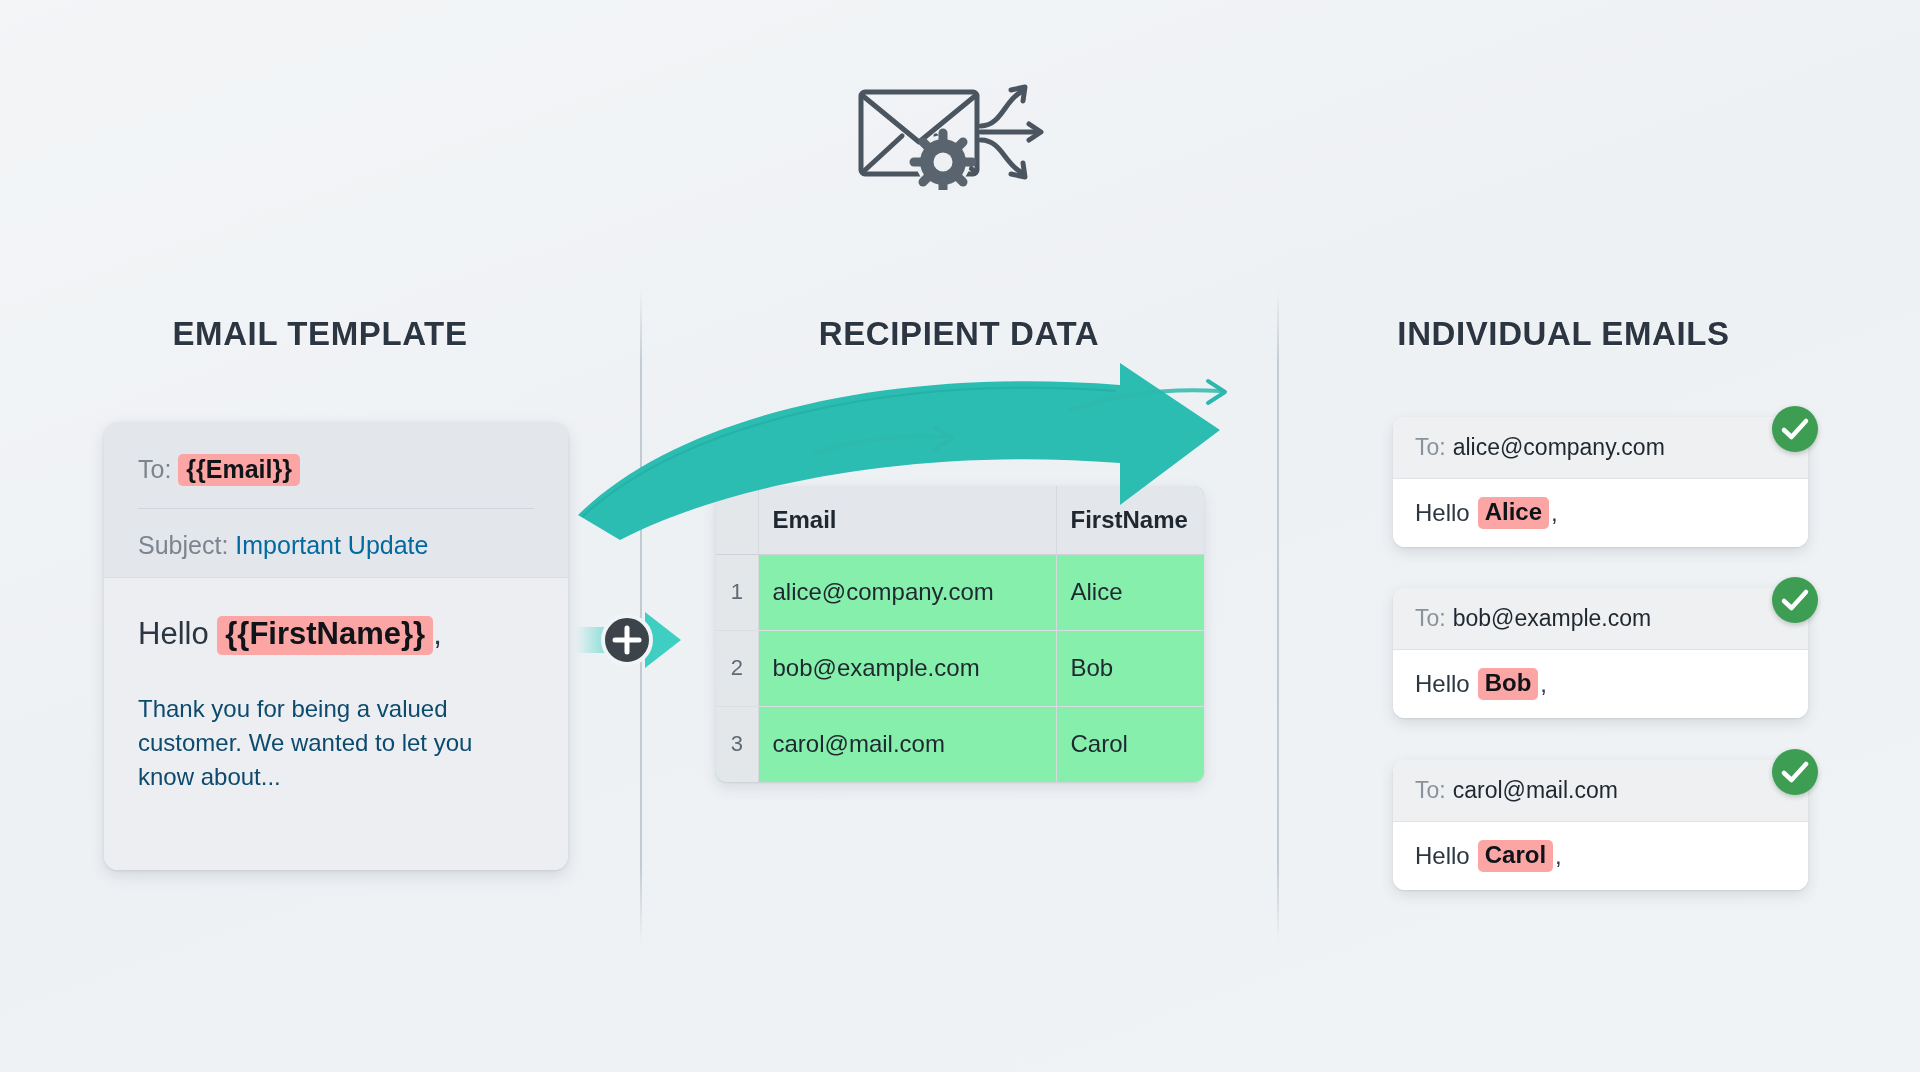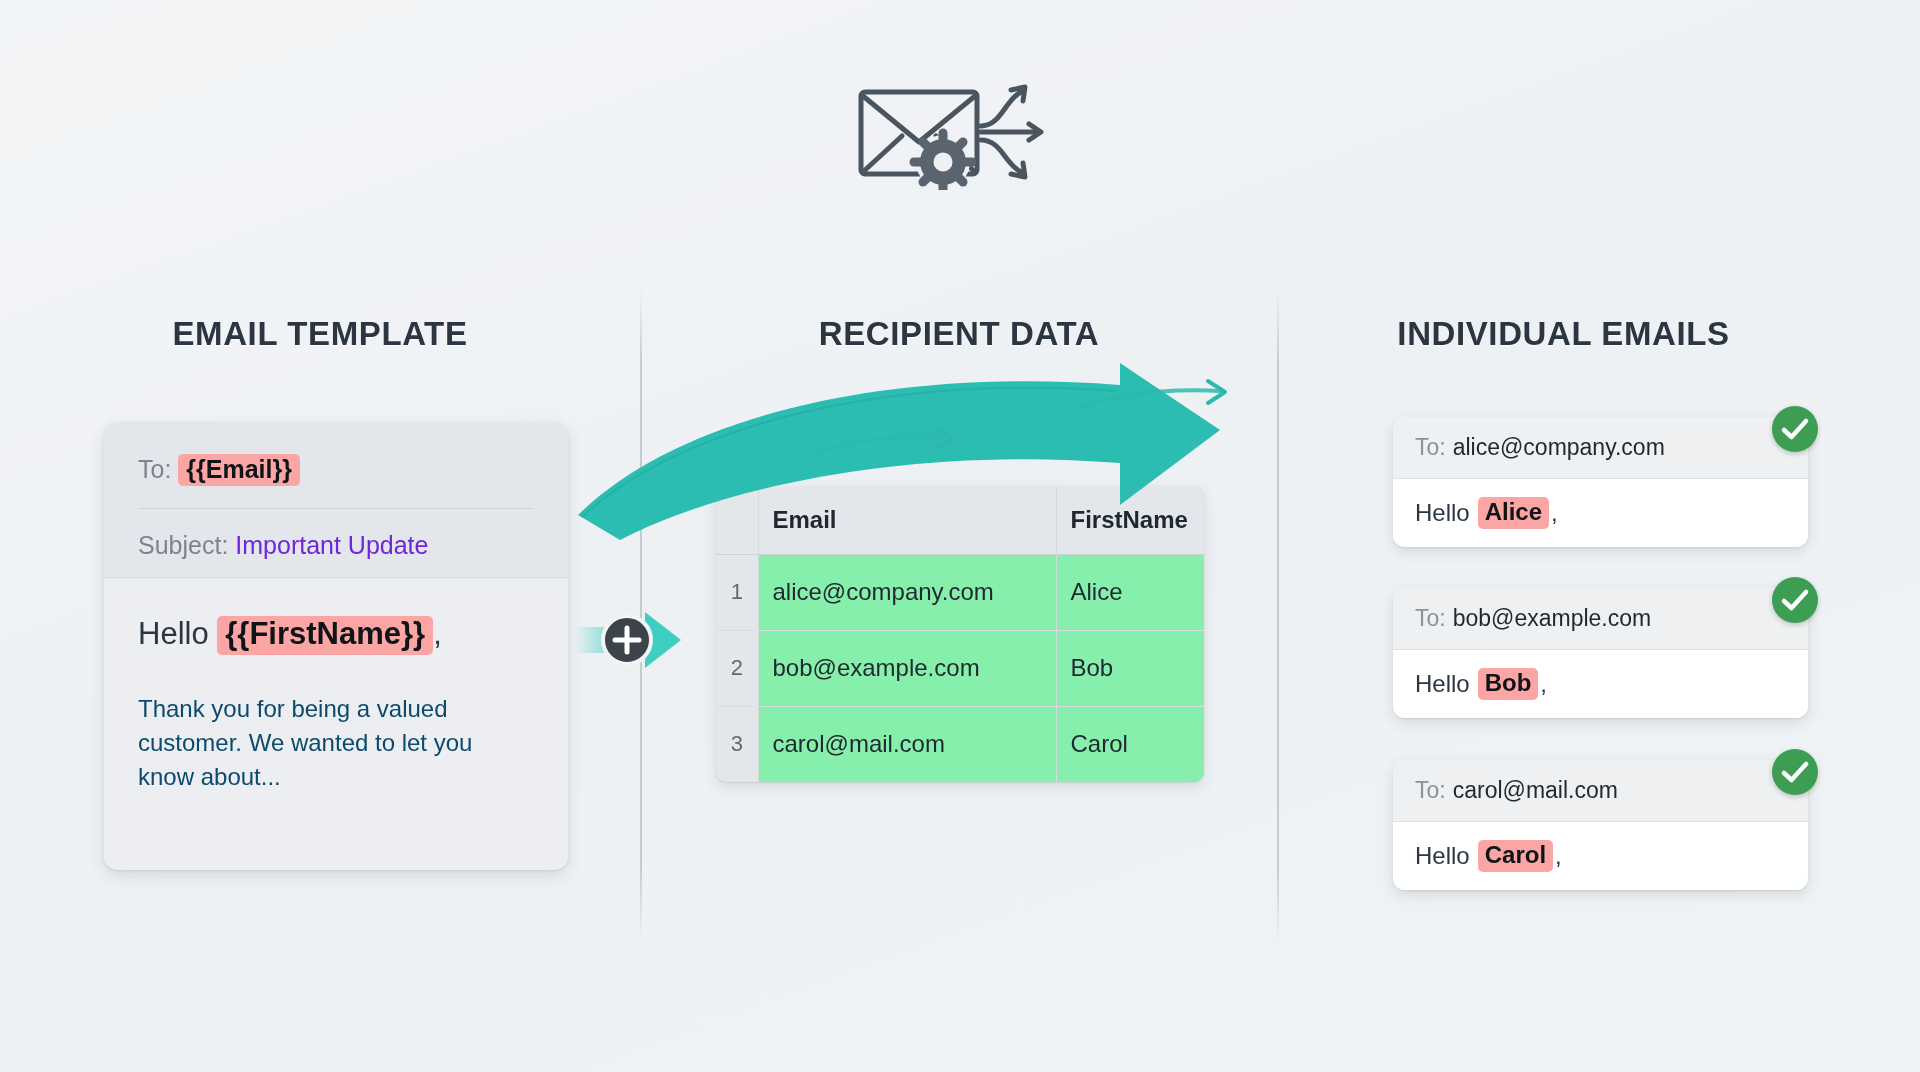--- a/index.html
+++ b/index.html
@@ -63,21 +63,21 @@
                 0 1px 3px rgba(40,55,70,0.10);
     overflow: hidden;
   }
   #template-head {
     background: #e3e6ea;
     padding: 32px 34px 0 34px;
     height: 155px;
   }
   .tpl-line { font-size: 25px; line-height: 1.15; white-space: nowrap; }
   .tpl-label { color: #7c858f; }
-  .tpl-value { color: #6d28d9; margin-top: 21px; }
+  .tpl-value { color: #0369a1; margin-top: 21px; }
   #template-hr {
     height: 1px;
     background: #cfd5da;
     margin: 22px 0 22px 0;
   }
   #template-body {
     background: #eceef1;
     border-top: 1px solid #d9dde2;
     padding: 38px 34px 0 34px;
     height: 293px;

